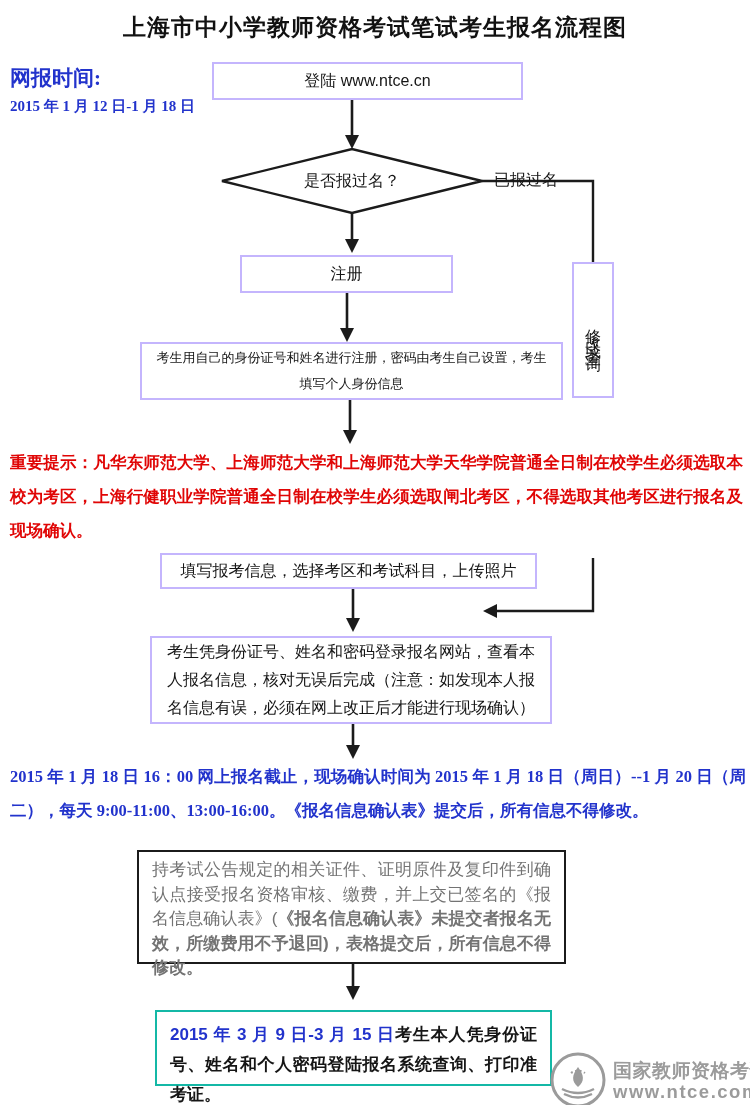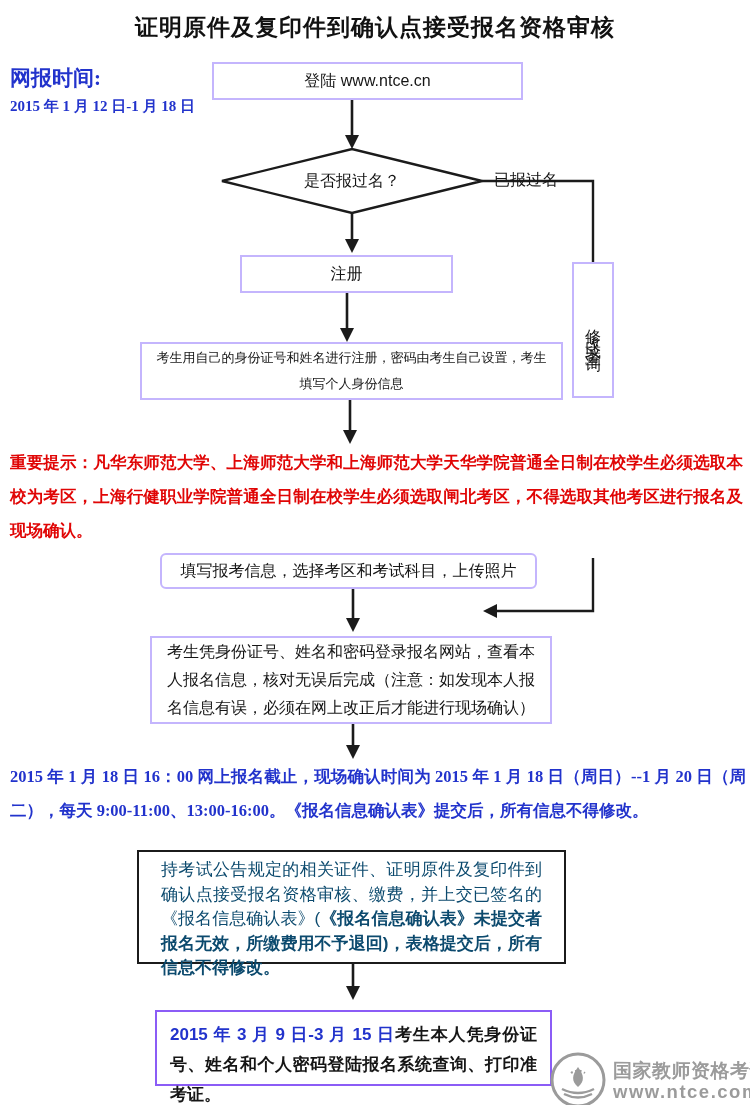--- a/index.html
+++ b/index.html
@@ -31,48 +31,48 @@
     text-align: center; font-size: 16px; line-height: 26px; color: #151515;
   }
   .box-login    { left: 212px; top: 62px;  width: 311px; height: 38px; }
   .box-register { left: 240px; top: 255px; width: 213px; height: 38px; }
   .box-detail   { left: 140px; top: 342px; width: 423px; height: 58px; padding: 0 12px; font-size: 13px; }
   .box-modify   {
     left: 572px; top: 262px; width: 42px; height: 136px;
     writing-mode: vertical-rl; text-orientation: upright;
     letter-spacing: 7px; font-size: 16px; padding-top: 6px;
   }
-  .box-fill     { left: 160px; top: 553px; width: 377px; height: 36px; border-radius: 6px; }
+  .box-fill     { left: 160px; top: 553px; width: 377px; height: 36px; }
   .box-verify   { left: 150px; top: 636px; width: 402px; height: 88px; padding: 0 10px; line-height: 28px; }
 
   .decision-label {
     left: 252px; top: 171px; width: 200px; text-align: center; font-size: 16px; color: #151515;
   }
   .branch-label { font-size: 16px; color: #151515; margin-top: 28px; }
   .label-yes { left: 494px; top: 142px; }
   .label-no  { left: 360px; top: 226px; }
 
   .notice {
     font-family: "Liberation Serif", "DejaVu Serif", serif;
     font-weight: 700; font-size: 16.5px; line-height: 34px; text-align: justify;
   }
   .notice-important { left: 10px; top: 446px; width: 733px; color: #e00505; font-family: Liberation Serif, serif; }
   .notice-deadline  { left: 10px; top: 760px; width: 736px; color: #2233cc; }
 
   .box-confirm {
     left: 137px; top: 850px; width: 429px; height: 114px;
     border: 2px solid #1b1b1b; background: #fff;
-    padding: 6px 22px; font-size: 17px; line-height: 24.5px;
-    text-align: justify; color: #0c4a6e;
+    padding: 6px 13px; font-size: 17px; line-height: 24.5px;
+    text-align: justify; color: #737373;
   }
   .box-confirm .bold-part { font-weight: 700; }
 
   .box-print {
     left: 155px; top: 1010px; width: 397px; height: 76px;
-    border: 2px solid #8b5cf6; background: #fff;
+    border: 2px solid #14b8a6; background: #fff;
     padding: 8px 13px; font-size: 17px; line-height: 30px;
     font-weight: 700; color: #151515; text-align: justify;
   }
   .box-print .date-part { color: #2233cc; }
 
   .watermark-text {
     font-weight: 700; color: #9b9b9b; line-height: 21px; white-space: nowrap;
   }
   .wm-name { left: 613px; top: 1060px; font-size: 19px; letter-spacing: 0.5px; }
   .wm-url  { left: 613px; top: 1081px; font-size: 18.5px; letter-spacing: 1.5px; }
@@ -108,21 +108,21 @@
   <polyline class="stroke" points="593,558 593,611 497,611" stroke-width="2.4"></polyline>
   <polygon class="fillhead" points="483,611 497,604 497,618"></polygon>
 
   <line class="stroke" x1="353" y1="724" x2="353" y2="745" stroke-width="2.6"></line>
   <polygon class="fillhead" points="353,759 346,745 360,745"></polygon>
 
   <line class="stroke" x1="353" y1="963" x2="353" y2="986" stroke-width="2.6"></line>
   <polygon class="fillhead" points="353,1000 346,986 360,986"></polygon>
 </svg>
 
-<div class="abs page-title">证明原件及复印件到确认点接受报名资格审核</div>
+<div class="abs page-title">上海市中小学教师资格考试笔试考生报名流程图</div>
 <div class="abs blue-serif regtime-label">网报时间:</div>
 <div class="abs blue-serif regtime-dates">2015 年 1 月 12 日-1 月 18 日</div>
 
 <div class="abs flowbox box-login">登陆 www.ntce.cn</div>
 <div class="abs decision-label">是否报过名？</div>
 <div class="abs branch-label label-yes">已报过名</div>
 <div class="abs branch-label label-no">未报过名</div>
 <div class="abs flowbox box-register">注册</div>
 <div class="abs flowbox box-detail">考生用自己的身份证号和姓名进行注册，密码由考生自己设置，考生填写个人身份信息</div>
 <div class="abs flowbox box-modify">修改或查询</div>

